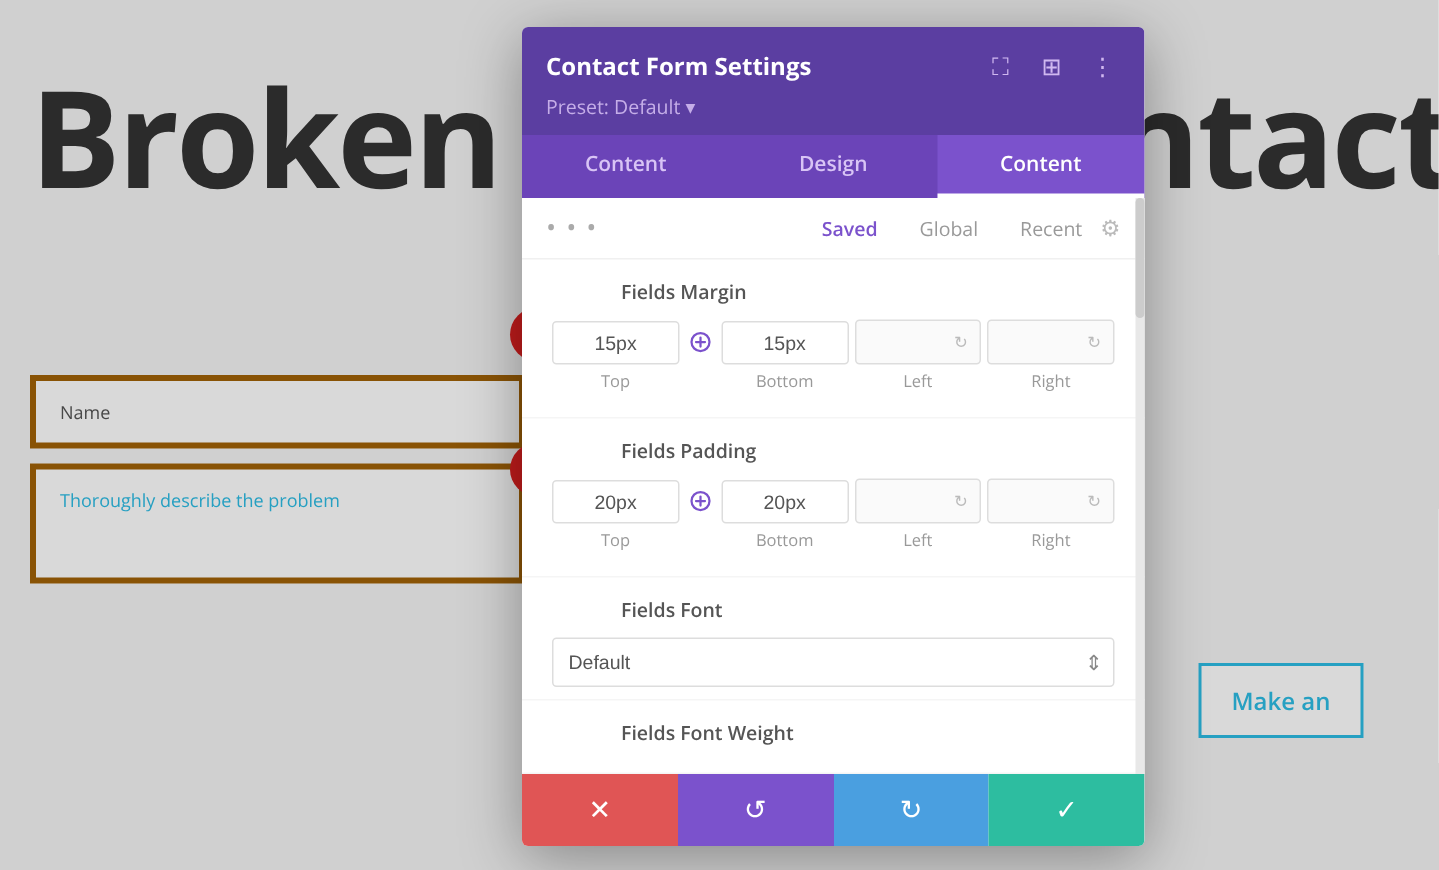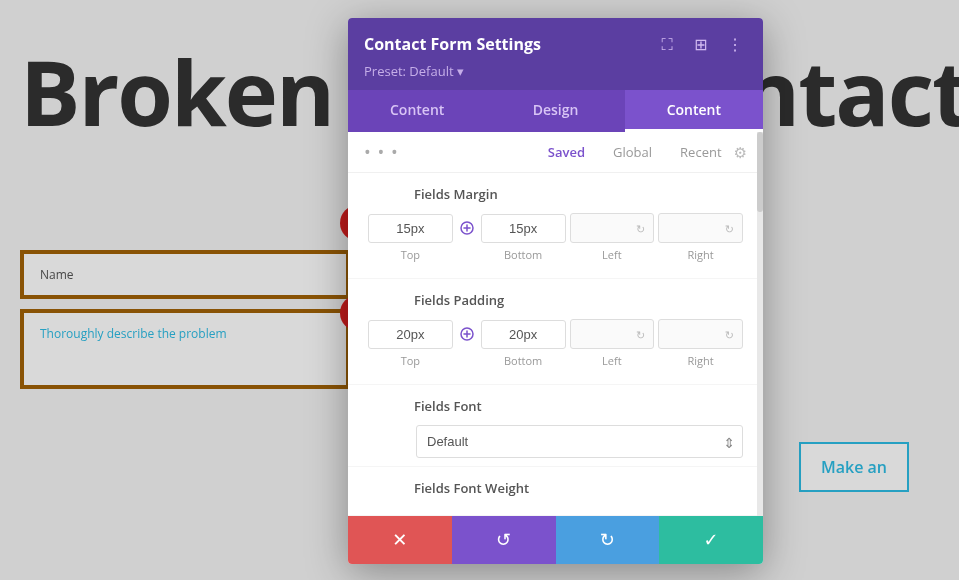--- a/index.html
+++ b/index.html
@@ -353,21 +353,20 @@
       font-size: 13px;
       color: #555;
       background: #fff;
       appearance: none;
       -webkit-appearance: none;
       position: relative;
     }
 
     .select-wrapper {
       position: relative;
-      margin-left: 48px;
     }
 
     .select-arrow {
       position: absolute;
       right: 8px;
       top: 50%;
       transform: translateY(-50%);
       color: #888;
       font-size: 14px;
       pointer-events: none;

